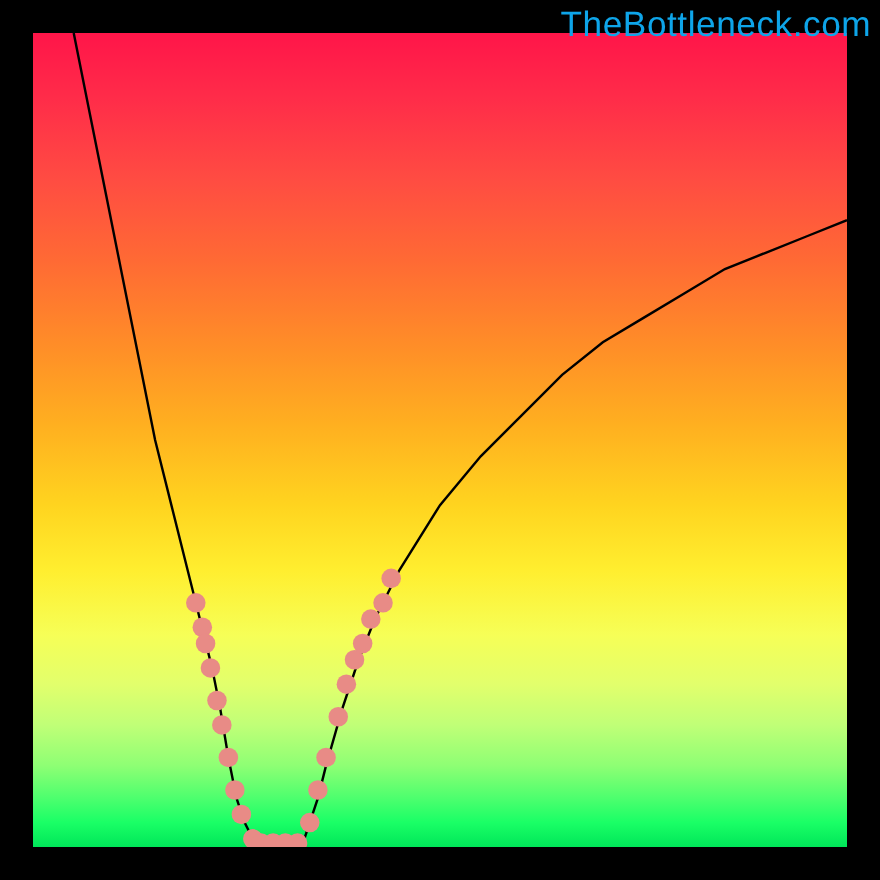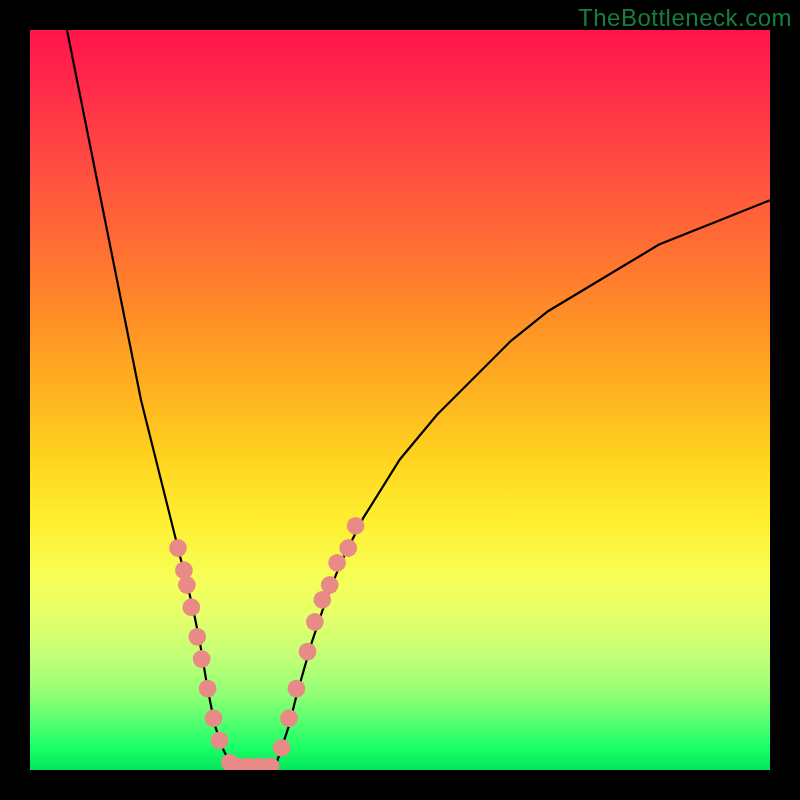--- a/index.html
+++ b/index.html
@@ -50,22 +50,22 @@
   svg.curves {
     position: absolute;
     inset: 0;
     width: 100%;
     height: 100%;
   }
   .watermark {
     position: absolute;
     top: 4px;
     right: 8px;
-    font-size: 24px;
-    color: #15803d;
+    font-size: 32px;
+    color: #0ea5e9;
     font-weight: 500;
     letter-spacing: 0.5px;
     margin-left: 44px;
   }
 </style>
 </head>
 <body>
 
 <div class="frame">
   <div class="plot-area">

